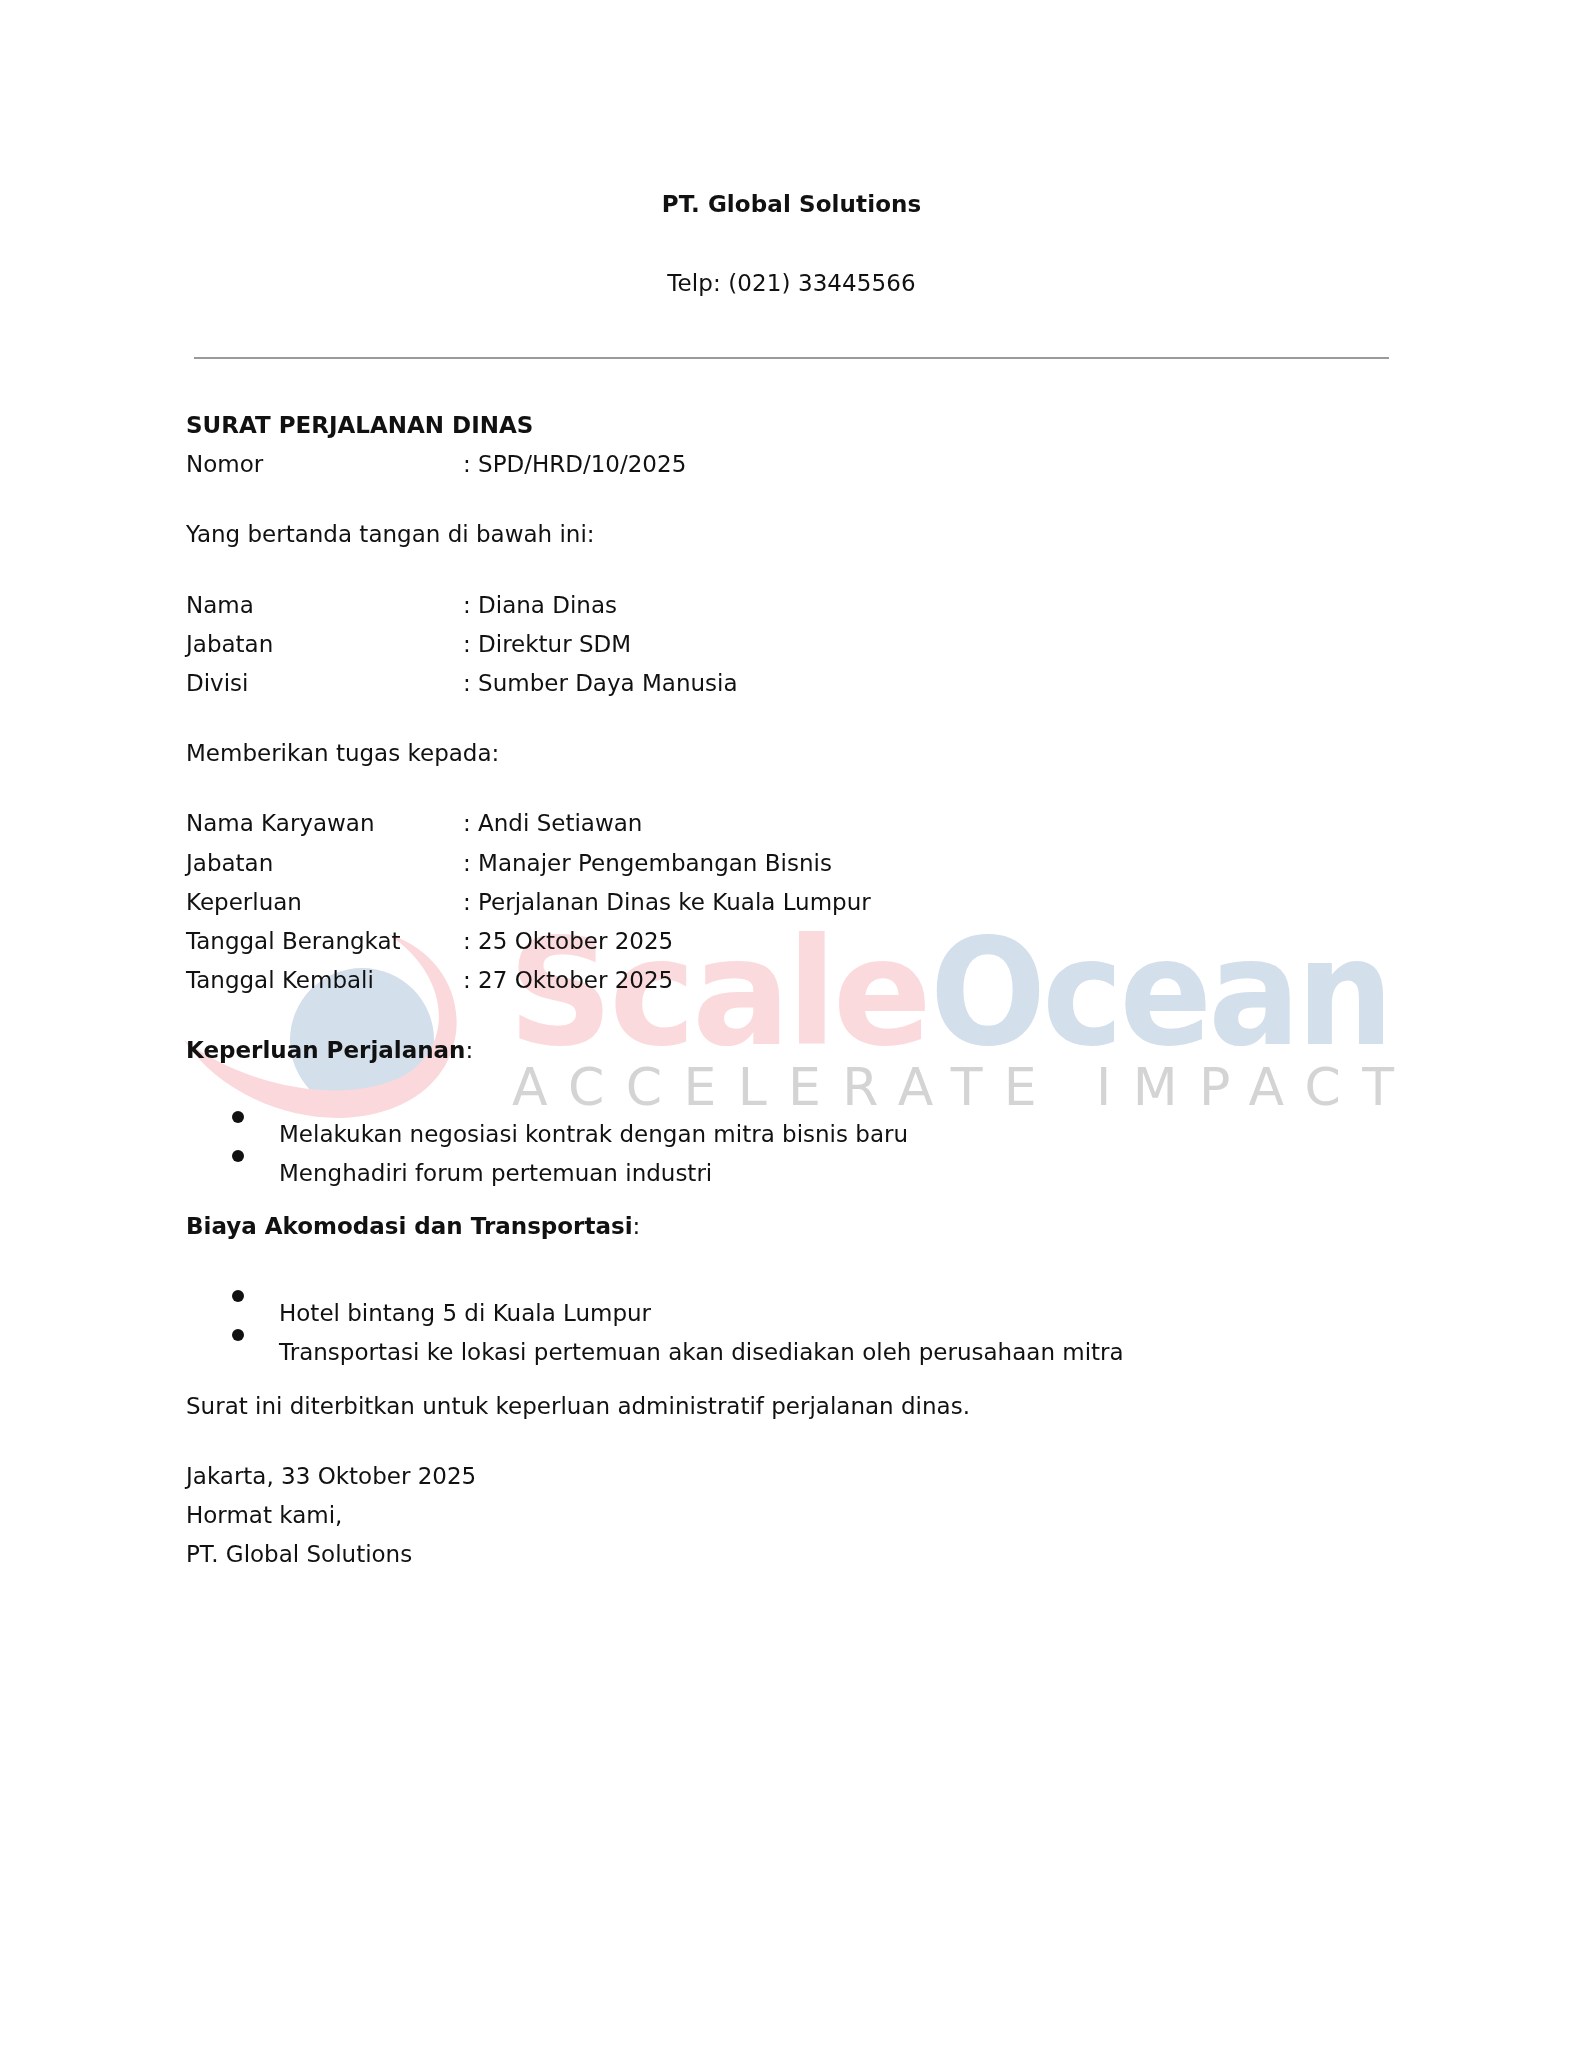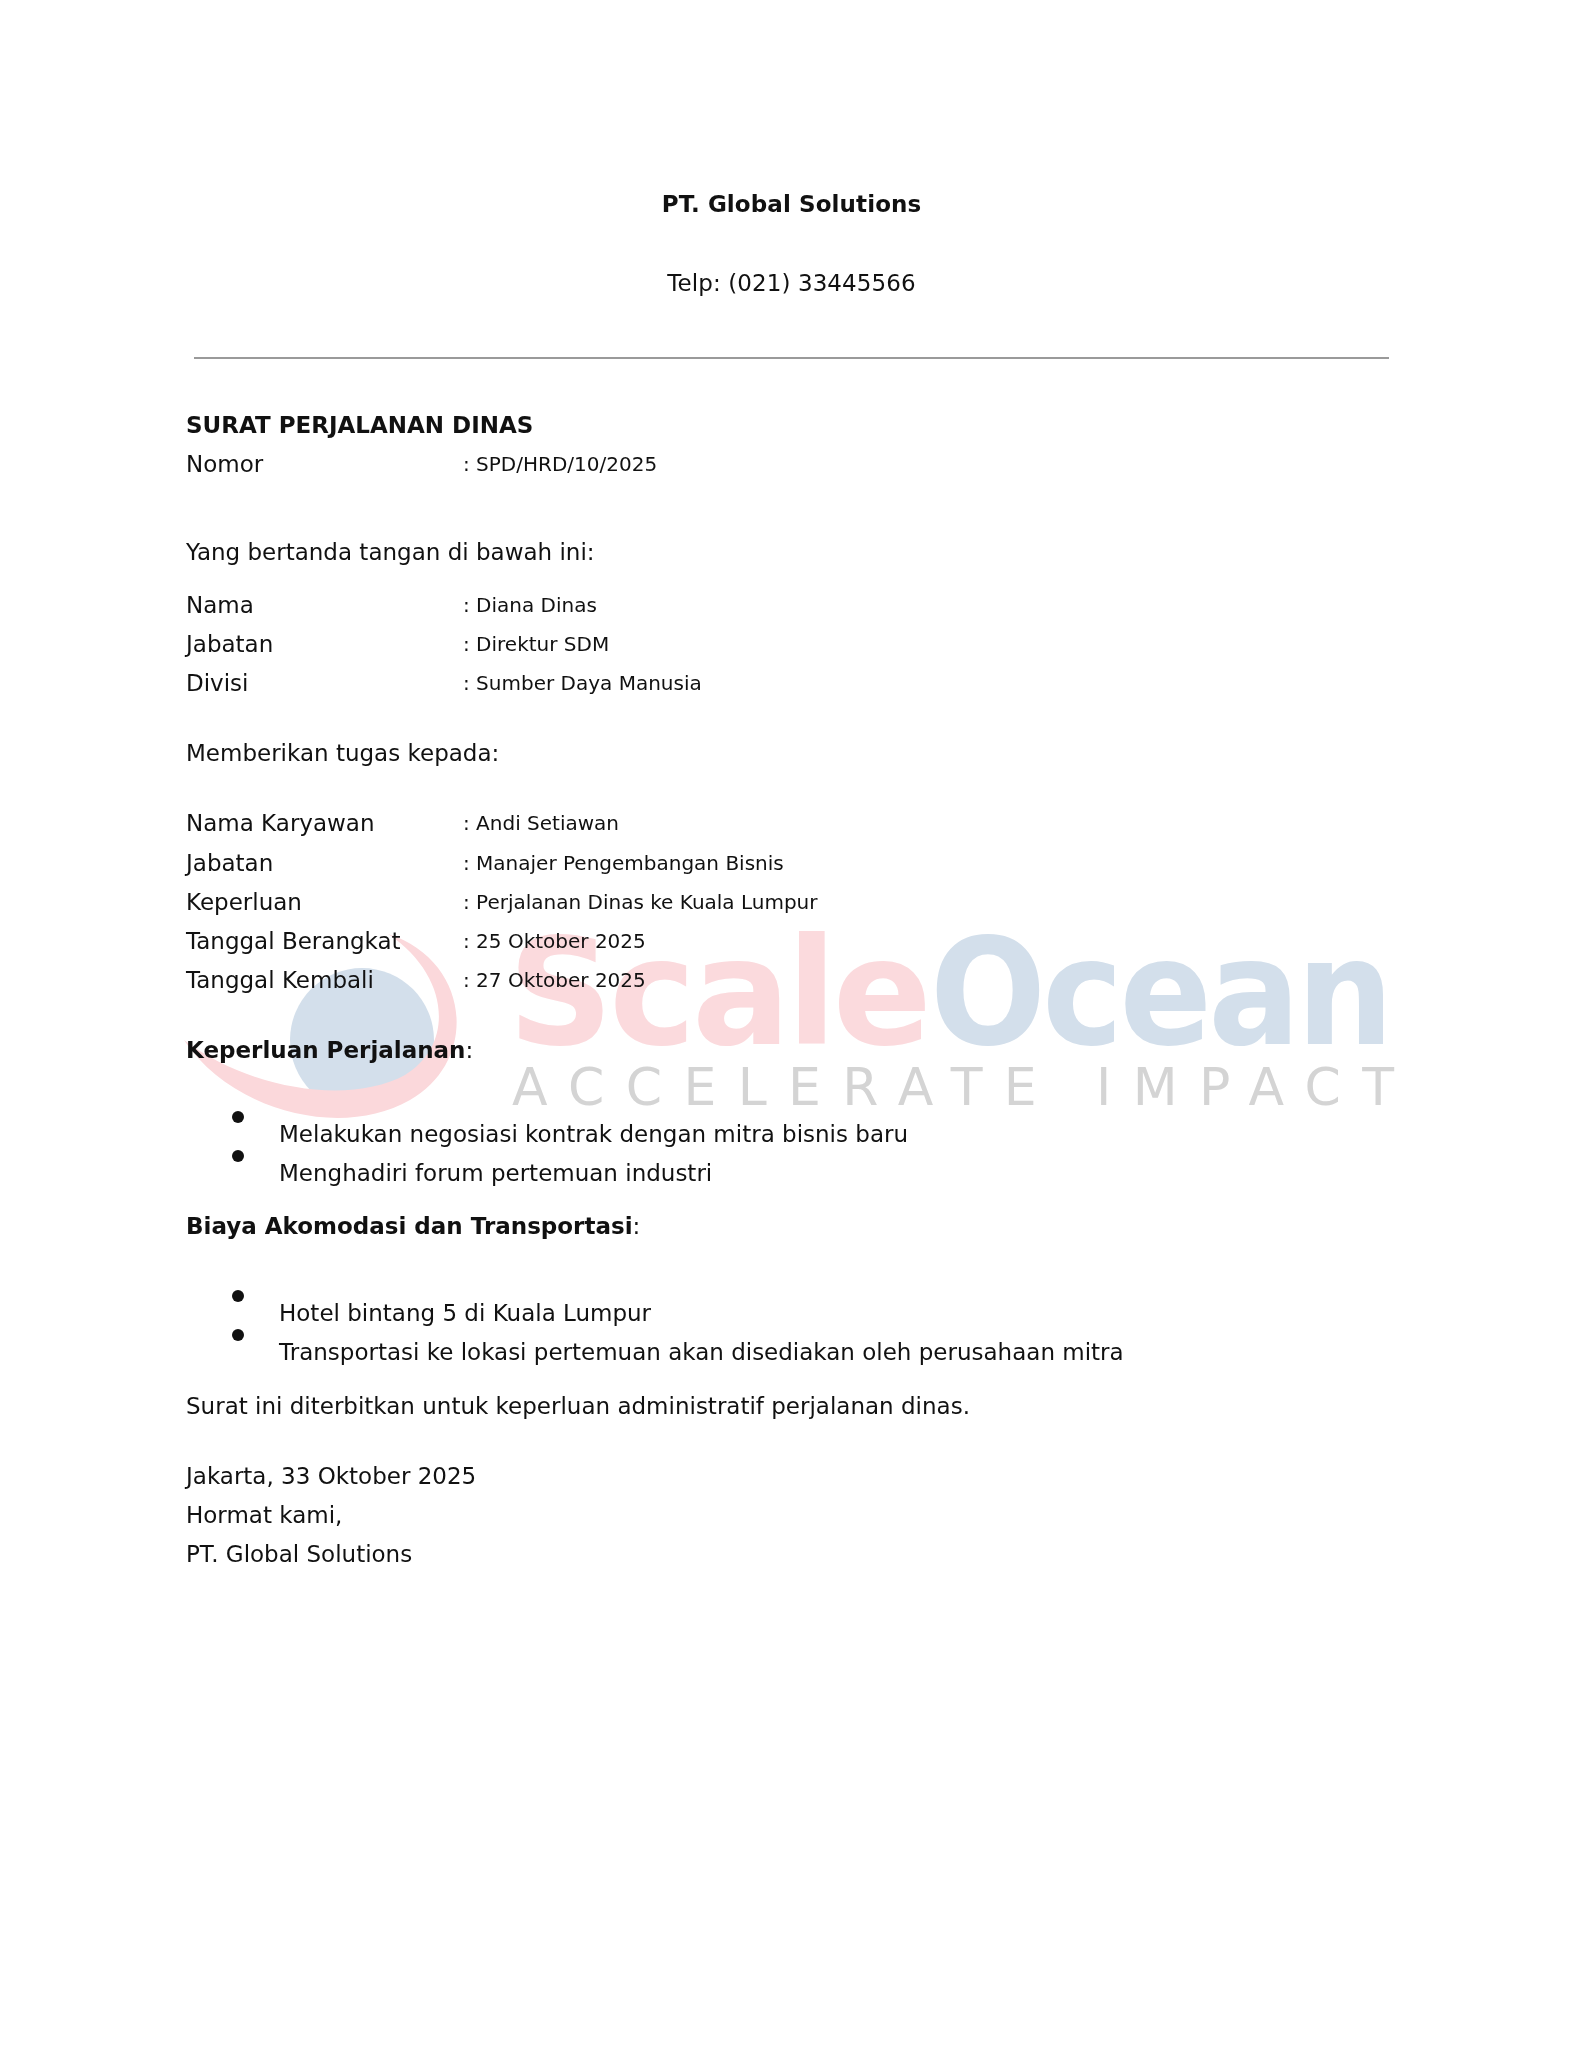--- a/index.html
+++ b/index.html
@@ -62,21 +62,21 @@
     .label {
       position: absolute;
       left: 186px;
       font-size: 23px;
       line-height: 30px;
       white-space: nowrap;
     }
     .value {
       position: absolute;
       left: 463px;
-      font-size: 20px;
+      font-size: 23px;
       line-height: 30px;
       white-space: nowrap;
     }
     .bullet {
       position: absolute;
       left: 232px;
       width: 12px;
       height: 12px;
       border-radius: 50%;
       background: #111111;
@@ -114,21 +114,21 @@
 
     <div class="line center bold" style="top:189px;">PT. Global Solutions</div>
     <div class="line center" style="top:268px;">Telp: (021) 33445566</div>
 
     <div class="divider"></div>
 
     <div class="label bold" style="top:410px;">SURAT PERJALANAN DINAS</div>
     <div class="label" style="top:449px;">Nomor</div>
     <div class="value" style="top:449px;">: SPD/HRD/10/2025</div>
 
-    <div class="label" style="top:537px;">Yang bertanda tangan di bawah ini:</div>
+    <div class="label" style="top:519px;">Yang bertanda tangan di bawah ini:</div>
 
     <div class="label" style="top:590px;">Nama</div>
     <div class="value" style="top:590px;">: Diana Dinas</div>
     <div class="label" style="top:629px;">Jabatan</div>
     <div class="value" style="top:629px;">: Direktur SDM</div>
     <div class="label" style="top:668px;">Divisi</div>
     <div class="value" style="top:668px;">: Sumber Daya Manusia</div>
 
     <div class="label" style="top:738px;">Memberikan tugas kepada:</div>
 

